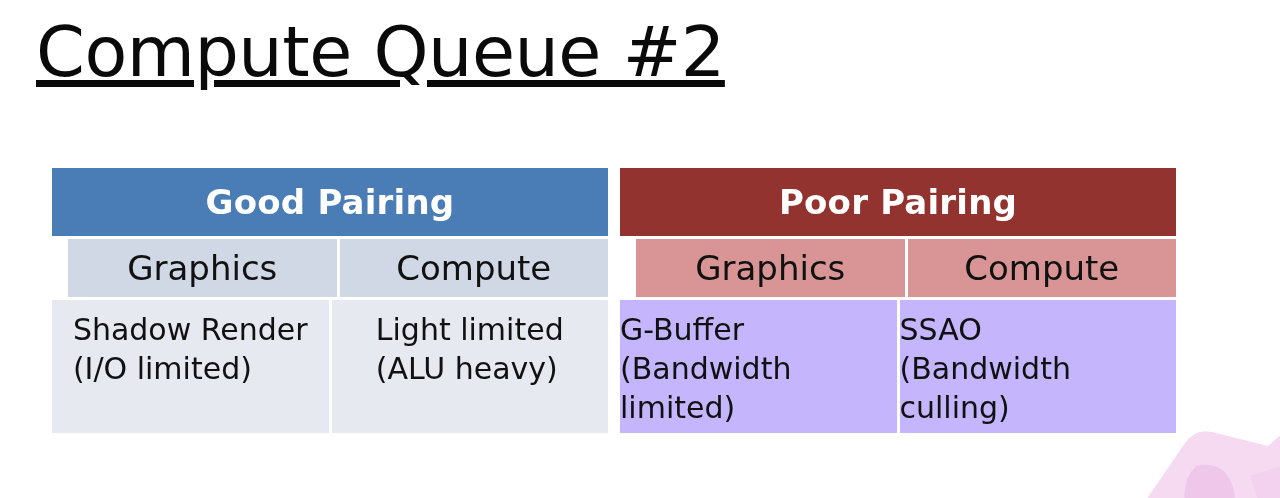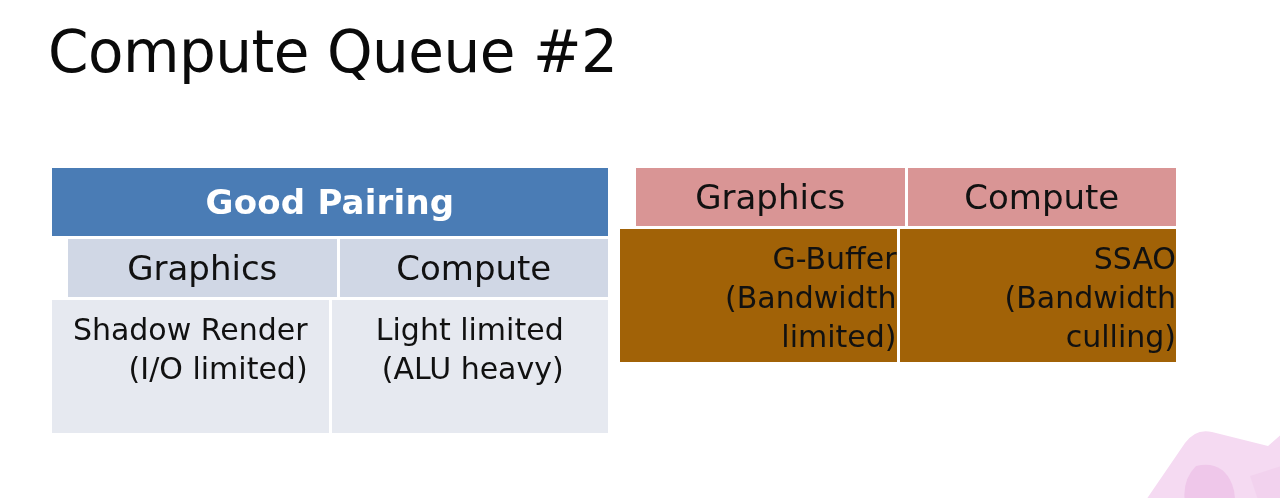--- a/index.html
+++ b/index.html
@@ -29,29 +29,30 @@
     bottom: -40px;
     width: 300px;
     height: 150px;
     pointer-events: none;
     z-index: 0;
   }
 
   
   .slide-title {
     position: absolute;
-    left: 48px;
+    left: 36px;
     top: 8px;
-    font-size: 58px;
+    font-size: 70px;
     line-height: 88px;
     font-weight: 400;
     color: #0a0a0a;
     letter-spacing: -0.5px;
     white-space: nowrap;
     z-index: 2;
+    text-decoration: underline;
   }
 
   
   .tables {
     position: absolute;
     left: 52px;
     top: 168px;
     width: 1124px;
     height: 268px;
     display: flex;
@@ -102,33 +103,33 @@
     flex: 1;
     display: flex;
     align-items: flex-start;
     justify-content: center;
     padding-top: 10px;
     box-sizing: border-box;
     font-size: 30px;
     line-height: 39px;
     font-weight: 400;
     color: #111111;
-    text-align: right;
+    text-align: left;
     white-space: pre-line;
   }
 
   
   .good .table-header { background: #4A7CB5; }
   .good .table-subheader .cell { background: #D0D7E5; }
   .good .table-body .cell { background: #E6E9F0; }
 
   
   .poor .table-header { background: #93332F; }
   .poor .table-subheader .cell { background: #D99595; }
-  .poor .table-body .cell { background: #a16207; }
+  .poor .table-body .cell { background: #c4b5fd; }
 </style>
 </head>
 <body>
 
 <div class="slide">
 
   <svg class="watermark" viewBox="0 0 300 150" xmlns="http://www.w3.org/2000/svg" aria-hidden="true">
     <path d="M120 150 L185 55 Q196 40 212 44 L268 58 L300 30 L300 150 Z" fill="#F5DAF2"></path>
     <path d="M196 78 Q222 72 232 96 Q242 122 218 134 Q194 144 186 120 Q180 94 196 78 Z" fill="#EFC7EA"></path>
     <path d="M250 88 L300 72 L300 120 L258 112 Z" fill="#F2D2EE"></path>
@@ -146,20 +147,21 @@
       </div>
       <div class="table-body">
         <div class="cell">Shadow Render
 (I/O limited)</div>
         <div class="cell">Light limited
 (ALU heavy)</div>
       </div>
     </div>
 
     <div class="pair-table poor">
+      <div class="table-header">Poor Pairing</div>
       <div class="table-subheader">
         <div class="cell">Graphics</div>
         <div class="cell">Compute</div>
       </div>
       <div class="table-body">
         <div class="cell">G-Buffer
 (Bandwidth limited)</div>
         <div class="cell">SSAO
 (Bandwidth culling)</div>
       </div>

